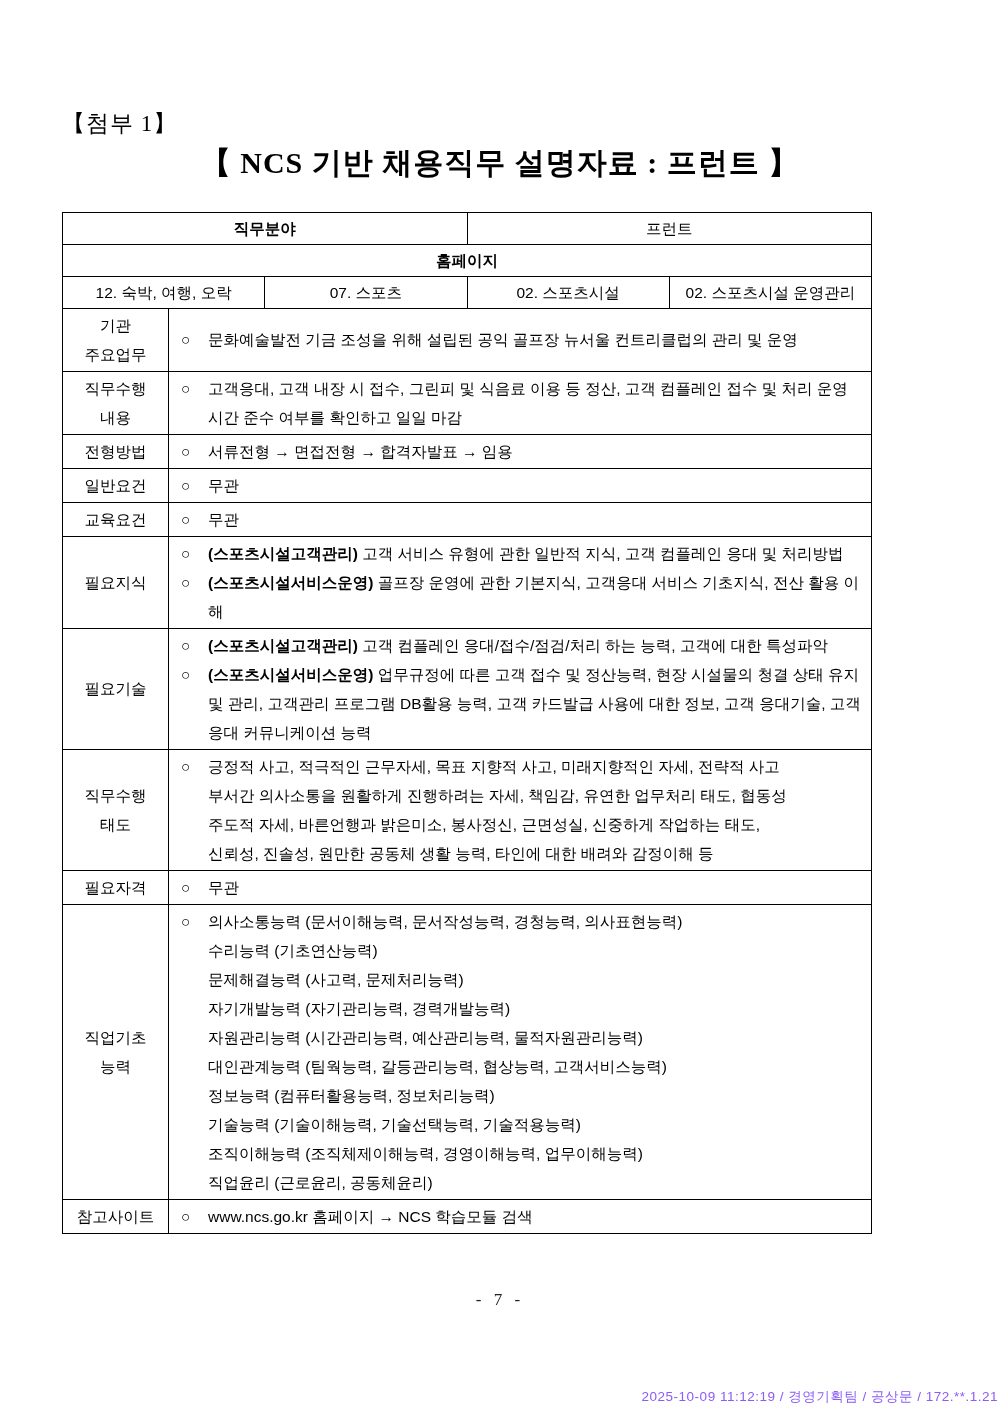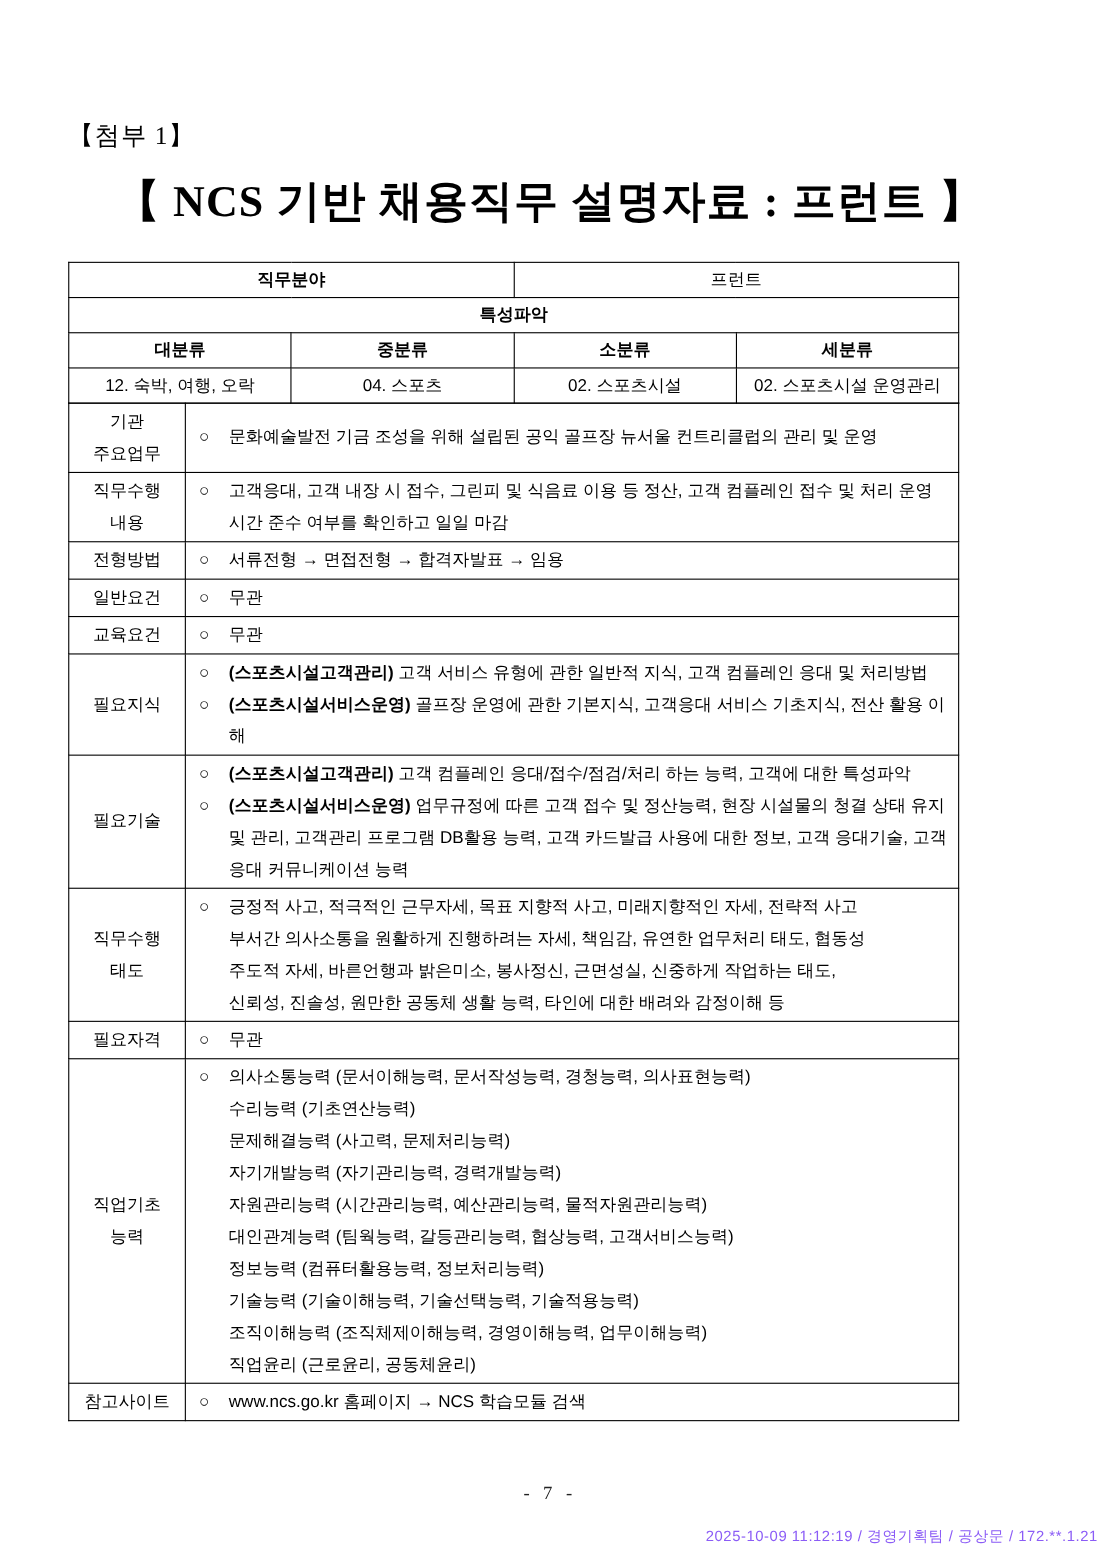--- a/index.html
+++ b/index.html
@@ -17,24 +17,24 @@
     padding-top: 108px;
   }
   .attachment-label {
     font-family: "Liberation Serif", serif;
     font-size: 23px;
     letter-spacing: 1px;
     color: #000;
   }
   .doc-title {
     font-family: "Liberation Serif", serif;
-    font-size: 40px;
+    font-size: 30px;
     font-weight: bold;
     text-align: center;
-    margin-top: 16px;
+    margin-top: 4px;
     letter-spacing: 1px;
   }
   .tbl {
     width: 810px;
     border-collapse: collapse;
     table-layout: fixed;
   }
   .tbl td {
     border: 1.5px solid #000;
     font-size: 15.5px;
@@ -96,31 +96,25 @@
         <col style="width:25%">
         <col style="width:25%">
         <col style="width:25%">
       </colgroup>
     <tbody>
         <tr>
       <td colspan="2" class="cell-center cell-bold">직무분야</td>
       <td colspan="2" class="cell-center">프런트</td>
     </tr>
     <tr>
-      <td colspan="4" class="cell-center cell-bold">특성파악</td>
-    </tr>
-    <tr>
-      <td class="cell-center cell-bold">대분류</td>
-      <td class="cell-center cell-bold">중분류</td>
-      <td class="cell-center cell-bold">소분류</td>
-      <td class="cell-center cell-bold">세분류</td>
+      <td colspan="4" class="cell-center cell-bold">홈페이지</td>
     </tr>
     <tr>
       <td class="cell-center">12. 숙박, 여행, 오락</td>
-      <td class="cell-center">04. 스포츠</td>
+      <td class="cell-center">07. 스포츠</td>
       <td class="cell-center">02. 스포츠시설</td>
       <td class="cell-center">02. 스포츠시설 운영관리</td>
     </tr>
   </tbody>
     </table>
 
   <table class="tbl tbl-detail">
     <tbody id="detail-rows">
         <tr>
           <td class="label-cell">기관

